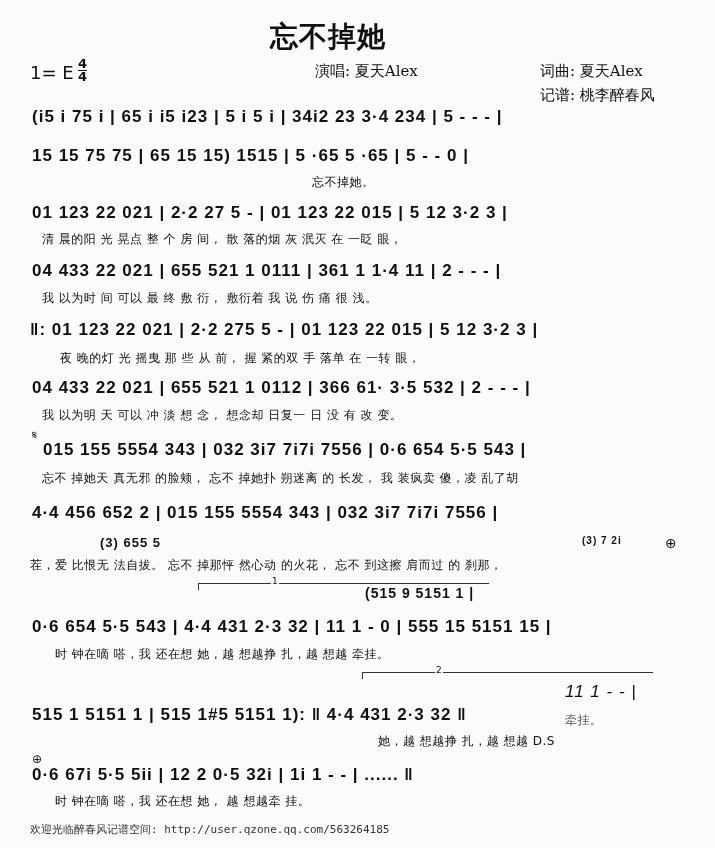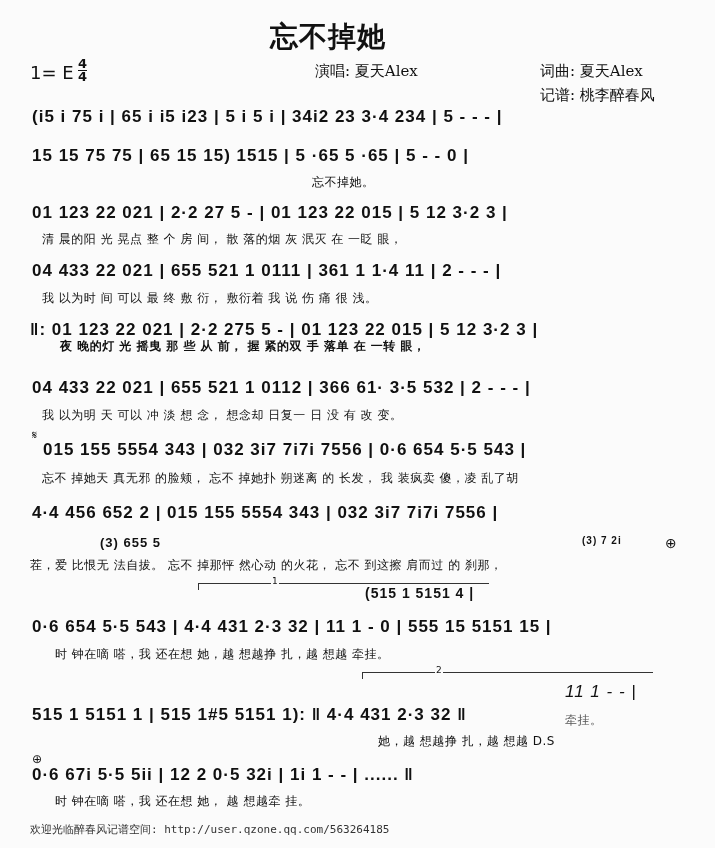--- a/index.html
+++ b/index.html
@@ -37,39 +37,39 @@
 <div class="notes" style="left:32px; top:146px;">15  15  75  75  |  65  15  15) 1515  |  5 ·65  5 ·65  | 5  -  -  0 |</div>
 <div class="lyr" style="left:312px; top:174px;">忘不掉她。</div>
 
 <div class="notes" style="left:32px; top:203px;">01  123  22  021 | 2·2  27  5  - | 01  123  22  015 | 5  12  3·2  3 |</div>
 <div class="lyr" style="left:42px; top:231px;">清 晨的阳  光  晃点  整 个  房 间，  散 落的烟  灰  泯灭  在 一眨 眼，</div>
 
 <div class="notes" style="left:32px; top:261px;">04  433  22  021 | 655  521  1  0111 | 361  1  1·4  11 | 2  -  -  - |</div>
 <div class="lyr" style="left:42px; top:290px;">我 以为时  间  可以  最 终  敷  衍， 敷衍着  我 说  伤 痛  很  浅。</div>
 
 <div class="notes" style="left:30px; top:320px;">‖: 01 123 22 021 | 2·2  275  5  - | 01 123  22  015 | 5  12  3·2  3 |</div>
-<div class="lyr" style="left:60px; top:338px;font-weight:bold;">夜 晚的灯  光  摇曳  那 些  从  前，  握 紧的双  手  落单  在 一转 眼，</div>
+<div class="lyr" style="left:60px; top:350px;">夜 晚的灯  光  摇曳  那 些  从  前，  握 紧的双  手  落单  在 一转 眼，</div>
 
 <div class="notes" style="left:32px; top:378px;">04 433  22 021 | 655  521  1  0112 | 366 61· 3·5 532 | 2  -  -  - |</div>
 <div class="lyr" style="left:42px; top:407px;">我 以为明  天  可以  冲 淡  想  念， 想念却  日复一 日 没 有 改  变。</div>
 
 <div class="sym" style="left:32px; top:428px; font-size:12px;">𝄋</div>
 <div class="notes" style="left:32px; top:440px;margin-left:11px;">015  155  5554  343 | 032  3i7  7i7i  7556 | 0·6  654  5·5  543 |</div>
 <div class="lyr" style="left:42px; top:470px;">忘不  掉她天  真无邪  的脸颊，  忘不  掉她扑  朔迷离  的  长发，  我  装疯卖  傻，凌  乱了胡</div>
 
 <div class="notes" style="left:32px; top:503px;">4·4  456  652  2 | 015  155  5554  343 | 032  3i7  7i7i  7556 |</div>
 <div class="notes" style="left:100px; top:535px; font-size:13px;">(3) 655  5</div>
 <div class="notes" style="left:582px; top:535px; font-size:10px;">(3) 7  2i</div>
 <div class="sym" style="left:665px; top:535px;">⊕</div>
 <div class="lyr" style="left:30px; top:557px;">茬，爱  比恨无  法自拔。  忘不  掉那怦  然心动  的火花，  忘不  到这擦  肩而过  的  刹那，</div>
 
 <div class="bracket" style="left:198px; top:583px; width:290px;">
     <span style="left:72px;">1</span>
   </div>
-<div class="notes" style="left:365px; top:585px; font-size:14px;">(515 1 5151 4 |</div>
+<div class="notes" style="left:365px; top:585px; font-size:14px;">(515 9 5151 1 |</div>
 <div class="notes" style="left:32px; top:617px;">0·6 654 5·5 543 | 4·4 431 2·3 32 | 11  1 -  0 | 555 15 5151 15 |</div>
 <div class="lyr" style="left:55px; top:646px;">时 钟在嘀 嗒，我 还在想  她，越 想越挣 扎，越 想越  牵挂。</div>
 
 <div class="bracket" style="left:362px; top:672px; width:290px;">
     <span style="left:72px;">2</span>
   </div>
 <div class="notes" style="left:565px; top:682px; font-style:italic; font-weight:normal;">11  1  -  -  |</div>
 <div class="lyr" style="left:565px; top:712px; color:#555;">牵挂。</div>
 <div class="notes" style="left:32px; top:705px;">515  1  5151  1 | 515 1#5 5151 1): ‖ 4·4 431 2·3 32 ‖</div>
 <div class="lyr" style="left:378px; top:733px;">她，越 想越挣 扎，越 想越 D.S</div>

